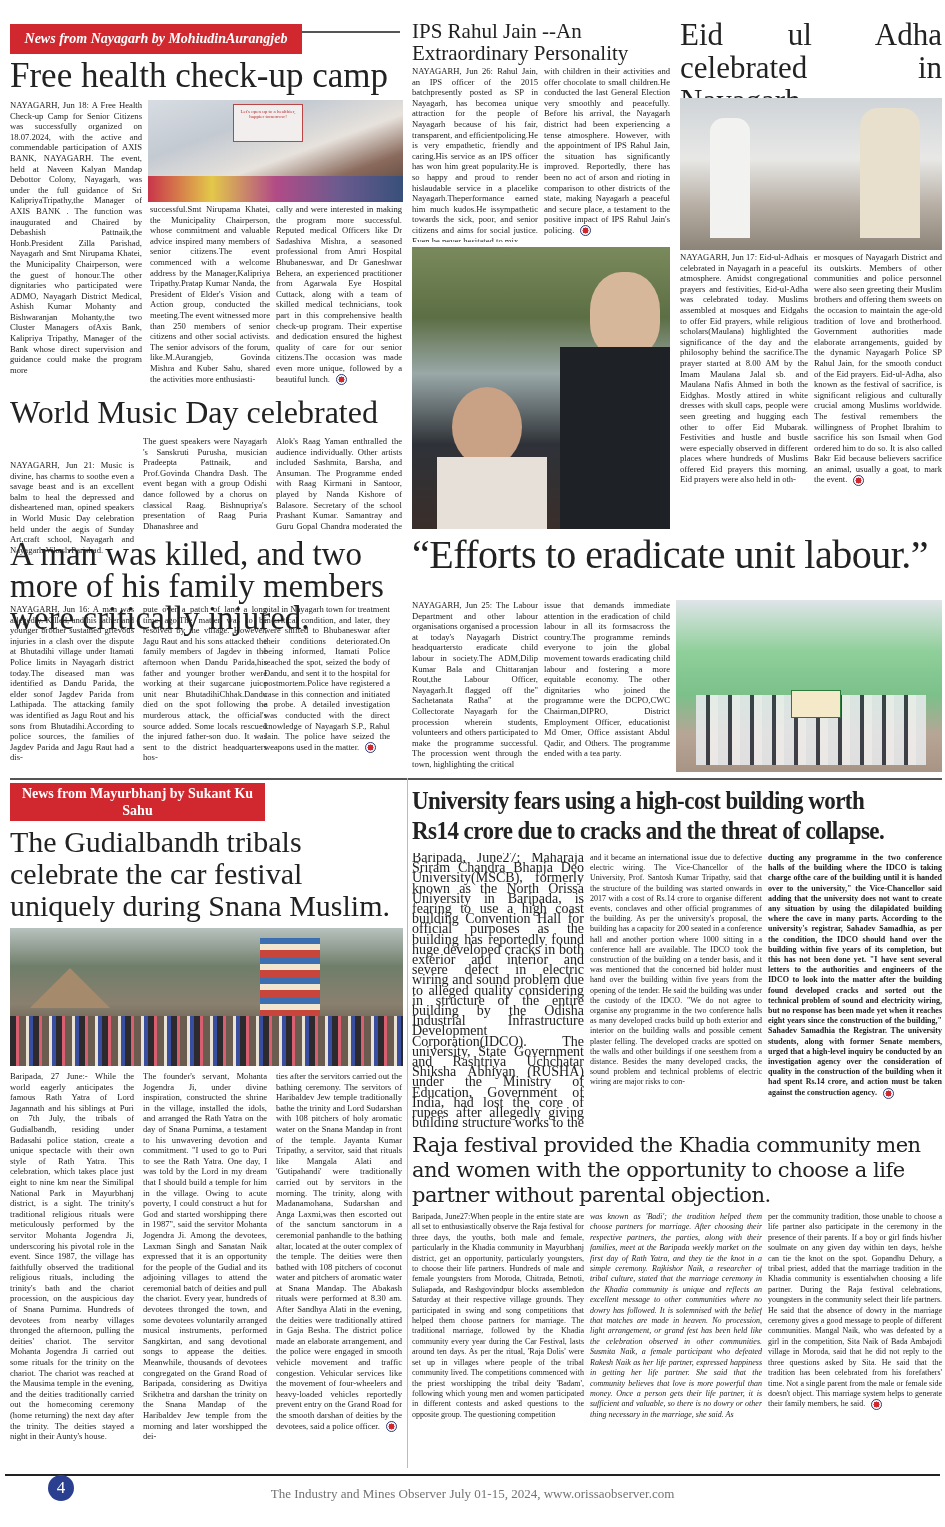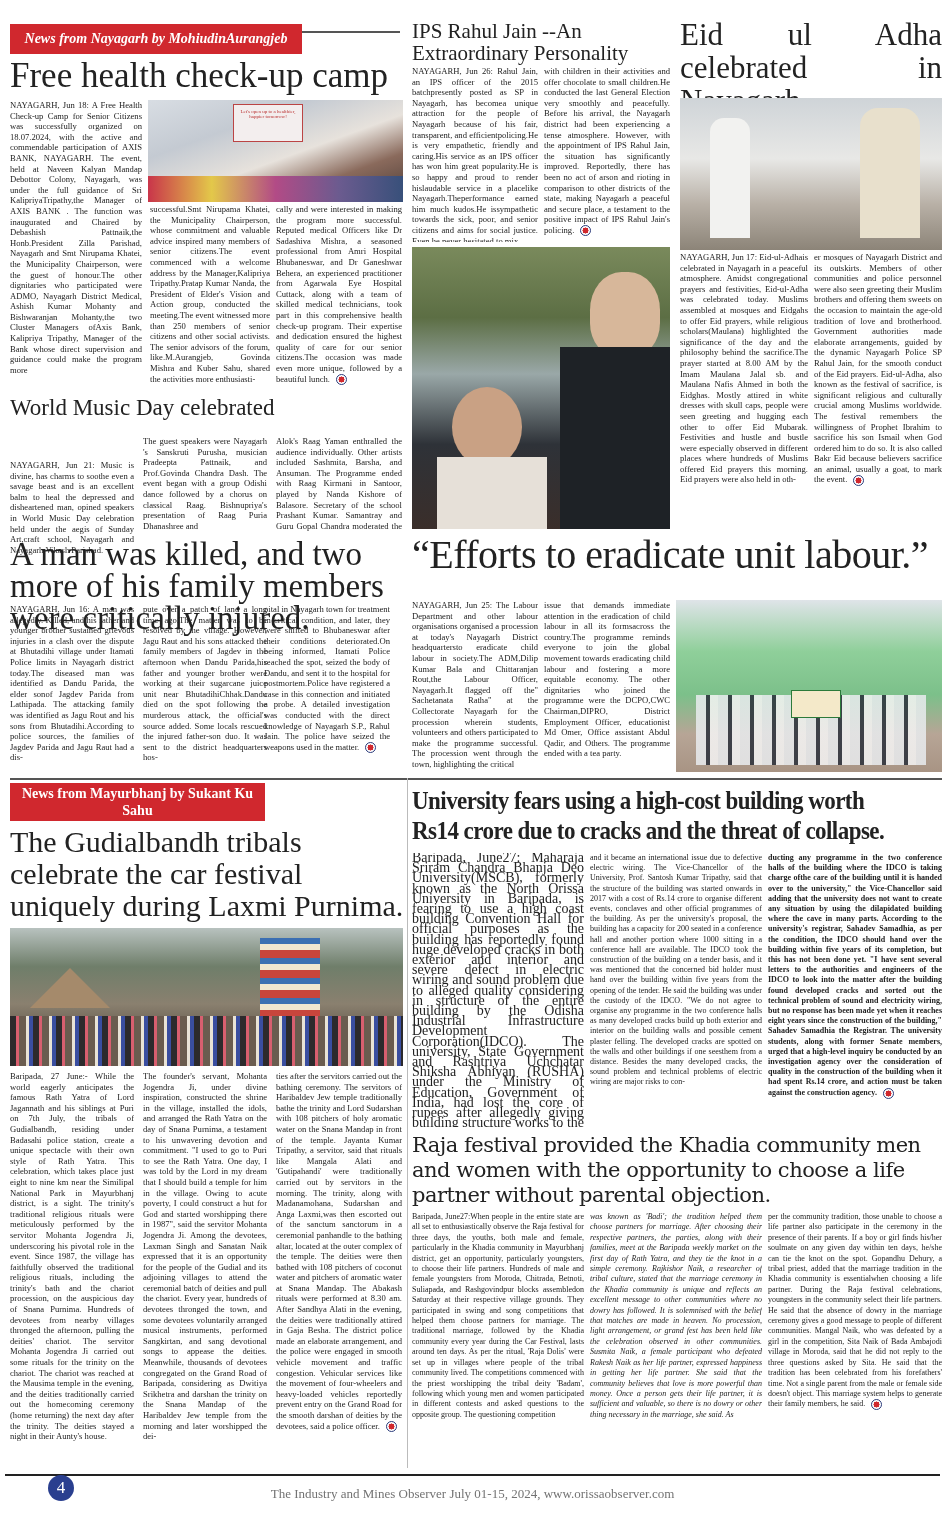--- a/index.html
+++ b/index.html
@@ -30,21 +30,21 @@
   <div style="position:absolute; left:85px; top:4px; width:70px; height:38px; background:#f3eeee; border:1px solid #b44; font-size:5px; color:#b33; text-align:center; padding-top:4px;">Let's open up to a healthier, happier tomorrow!</div>
   <div style="position:absolute; left:0; bottom:0; width:255px; height:26px; background:linear-gradient(90deg,#c9354a,#e3c84a,#b24b86,#6b5b8f,#38507a);"></div>
 </div>
 <div class="col" style="left:150px; top:204px; width:120px; height:190px;">
     <p>successful.Smt Nirupama Khatei, the Municipality Chairperson, whose commitment and valuable advice inspired many members of senior citizens.The event commenced with a welcome address by the Manager,Kalipriya Tripathy.Pratap Kumar Nanda, the President of Elder's Vision and Action group, conducted the meeting.The event witnessed more than 250 members of senior citizens and other social activists. The senior advisors of the forum, like.M.Aurangjeb, Govinda Mishra and Kuber Sahu, shared the activities more enthusiasti-</p>
   </div>
 <div class="col" style="left:276px; top:204px; width:126px; height:190px;">
     <p><span>cally and were interested in making the program more successful. Reputed medical Officers like Dr Sadashiva Mishra, a seasoned professional from Amri Hospital Bhubaneswar, and Dr Ganeshwar Behera, an experienced practitioner from Agarwala Eye Hospital Cuttack, along with a team of skilled medical technicians, took part in this comprehensive health check-up program. Their expertise and dedication ensured the highest quality of care for our senior citizens.The occasion was made even more unique, followed by a beautiful lunch.</span><span class="endmark"></span></p>
   </div>
 
-<div class="abs head" style="left:10px; top:396px; width:395px; font-size:23px;">World Music Day celebrated</div>
+<div class="abs head" style="left:10px; top:396px; width:395px; font-size:32px;">World Music Day celebrated</div>
 <div class="col" style="left:10px; top:436px; width:124px; height:96px;margin-top:24px;">
     <p>NAYAGARH, Jun 21: Music is divine, has charms to soothe even a savage beast and is an excellent balm to heal the depressed and disheartened man, opined speakers in World Music Day celebration held under the aegis of Sunday Art,craft school, Nayagarh and Nayagarh Vikash Parishad.</p>
   </div>
 <div class="col" style="left:143px; top:436px; width:124px; height:96px;">
     <p>The guest speakers were Nayagarh 's Sanskruti Purusha, musician Pradeepta Pattnaik, and Prof.Govinda Chandra Dash. The event began with a group Odishi dance followed by a chorus on classical Raag. Bishnupriya's presentation of Raag Puria Dhanashree and</p>
   </div>
 <div class="col" style="left:276px; top:436px; width:126px; height:96px;">
     <p><span>Alok's Raag Yaman enthralled the audience individually. Other artists included Sashmita, Barsha, and Ansuman. The Programme ended with Raag Kirmani in Santoor, played by Nanda Kishore of Balasore. Secretary of the school Prashant Kumar. Samantray and Guru Gopal Chandra moderated the event.</span><span class="endmark"></span></p>
   </div>
 
@@ -95,21 +95,21 @@
 <div class="photo" style="left:676px; top:600px; width:266px; height:172px; background:linear-gradient(180deg,#dfe4e8 0%,#8fcf9a 30%,#7cc08a 55%,#b7a596 78%,#a89484 100%);">
   <div style="position:absolute; left:20px; top:95px; width:230px; height:70px; background:repeating-linear-gradient(90deg,#e9ecef 0 10px,#2a2f3a 10px 14px,#f5f5f5 14px 22px);opacity:0.85;"></div>
   <div style="position:absolute; left:115px; top:90px; width:50px; height:28px; background:#f4e9c9; border:1px solid #2c7a3a;"></div>
 </div>
 
 <div class="rule" style="left:10px; top:778px; width:932px; height:1.5px;"></div>
 <div class="rule" style="left:407px; top:778px; width:1px; height:690px; background:#bbb;"></div>
 
 <div class="abs banner" style="left:10px; top:783px; width:255px; height:38px; font-size:14px; line-height:17px; padding-top:2px;">News from Mayurbhanj by Sukant Ku Sahu</div>
 
-<div class="abs head" style="left:10px; top:826px; width:395px; font-size:30px; line-height:32px;">The Gudialbandh tribals celebrate the car festival uniquely during Laxmi Purnima.</div>
+<div class="abs head" style="left:10px; top:826px; width:395px; font-size:30px; line-height:32px;">The Gudialbandh tribals celebrate the car festival uniquely during Snana Muslim.</div>
 <div class="photo" style="left:10px; top:928px; width:393px; height:138px; background:linear-gradient(180deg,#b8c2bf 0%,#6f7e6a 28%,#8a806f 55%,#5e5448 80%,#3c3a36 100%);">
   <div style="position:absolute; left:20px; top:40px; width:80px; height:40px; background:#a58a6b; clip-path:polygon(0 100%,50% 0,100% 100%);"></div>
   <div style="position:absolute; left:250px; top:10px; width:60px; height:80px; background:repeating-linear-gradient(0deg,#c8453c 0 8px,#f0e6d0 8px 14px,#3b6fb2 14px 20px);"></div>
   <div style="position:absolute; left:0; bottom:0; width:393px; height:50px; background:repeating-linear-gradient(90deg,#2c2a2c 0 6px,#d85f6f 6px 9px,#6a5c4f 9px 16px,#e9e3d6 16px 19px,#3a4ea0 19px 23px);"></div>
 </div>
 <div class="col" style="left:10px; top:1071px; width:124px; height:398px;">
     <p>Baripada, 27 June:- While the world eagerly anticipates the famous Rath Yatra of Lord Jagannath and his siblings at Puri on 7th July, the tribals of Gudialbandh, residing under Badasahi police station, create a unique spectacle with their own style of Rath Yatra. This celebration, which takes place just eight to nine km near the Similipal National Park in Mayurbhanj district, is a sight. The trinity's traditional religious rituals were meticulously performed by the servitor Mohanta Jogendra Ji, underscoring his pivotal role in the event. Since 1987, the village has faithfully observed the traditional religious rituals, including the trinity's bath and the chariot procession, on the auspicious day of Snana Purnima. Hundreds of devotees from nearby villages thronged the afternoon, pulling the deities' chariot. The servitor Mohanta Jogendra Ji carried out some rituals for the trinity on the chariot. The chariot was reached at the Mausima temple in the evening, and the deities traditionally carried out the homecoming ceremony (home returning) the next day after the trinity. The deities stayed a night in their Aunty's house.</p>
   </div>
 <div class="col" style="left:143px; top:1071px; width:124px; height:398px;">
     <p>The founder's servant, Mohanta Jogendra Ji, under divine inspiration, constructed the shrine in the village, installed the idols, and arranged the Rath Yatra on the day of Snana Purnima, a testament to his unwavering devotion and commitment. "I used to go to Puri to see the Rath Yatra. One day, I was told by the Lord in my dream that I should build a temple for him in the village. Owing to acute poverty, I could construct a hut for God and started worshipping there in 1987", said the servitor Mohanta Jogendra Ji. Among the devotees, Laxman Singh and Sanatan Naik expressed that it is an opportunity for the people of the Gudial and its adjoining villages to attend the ceremonial batch of deities and pull the chariot. Every year, hundreds of devotees thronged the town, and some devotees voluntarily arranged musical instruments, performed Sangkirtan, and sang devotional songs to appease the deities. Meanwhile, thousands of devotees congregated on the Grand Road of Baripada, considering as Dwitiya Srikhetra and darshan the trinity on the Snana Mandap of the Haribaldev Jew temple from the morning and later worshipped the dei-</p>

